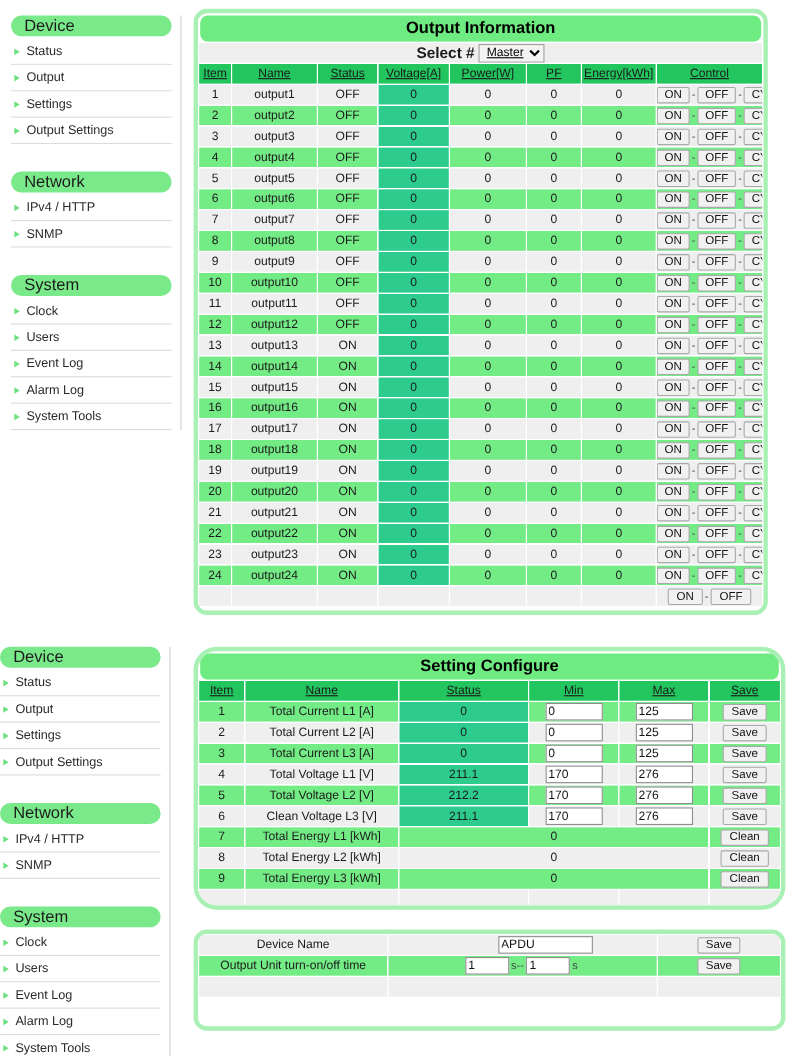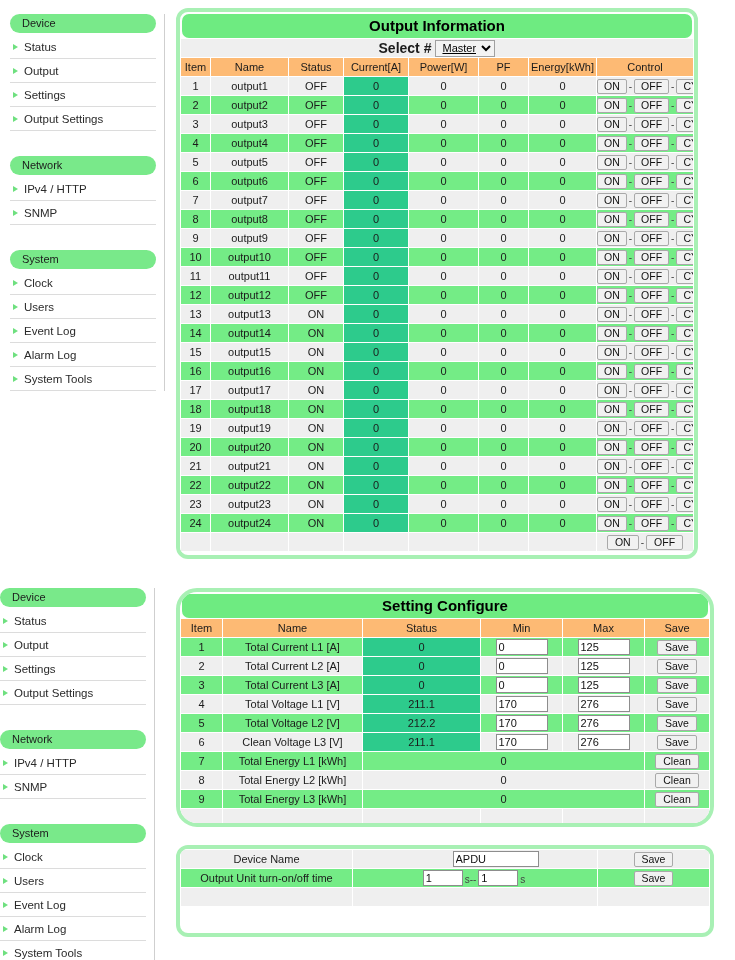--- a/index.html
+++ b/index.html
@@ -20,21 +20,21 @@
     width: 155px;
     border-right: 1px solid #cfcfcf;
     padding: 0 8px 0 0;
   }
   .sb-group {
     height: 19px;
     line-height: 19px;
     background: #79e98a;
     border-radius: 10px;
     padding-left: 12px;
-    font-size: 11px;
+    font-size: 15px;
     color: #1c1c1c;
     margin-bottom: 2px;
   }
   .sb-group.g2 { margin-top: 25px; }
   .sb-item {
     height: 24px;
     line-height: 24px;
     border-bottom: 1px solid #dcdcdc;
     padding-left: 14px;
     font-size: 11.5px;
@@ -79,21 +79,21 @@
     border: 1px solid #ffffff;
     height: 19px;
     text-align: center;
     font-weight: normal;
     font-size: 11px;
     color: #1b1b1b;
     padding: 0;
     overflow: hidden;
     white-space: nowrap;
   }
-  .hdr td { background: #fdba74; }
+  .hdr td { background: #22c55e; text-decoration: underline; }
   .row-w td { background: #efefef; }
   .row-g td { background: #74ec86; }
   .cur { background: #2dcb8c !important; }
   .selbar td {
     background: #efefef;
     text-align: right;
     height: 22px;
     padding-right: 4px;
   }
   .selbar .sel-label {
@@ -197,21 +197,21 @@
       <tbody>
         <tr class="selbar">
           <td colspan="8">
             <span class="sel-label">Select #</span><select class="mini" id="select-unit"><option value="Master">Master</option><option value="Slave1">Slave1</option><option value="Slave2">Slave2</option></select>
           </td>
         </tr>
         <tr class="hdr" id="output-header">
             <td>Item</td>
             <td>Name</td>
             <td>Status</td>
-            <td>Current[A]</td>
+            <td>Voltage[A]</td>
             <td>Power[W]</td>
             <td>PF</td>
             <td>Energy[kWh]</td>
             <td>Control</td>
           </tr>
       </tbody>
       <tbody id="output-body">
           <tr class="row-w">
             <td>1</td>
             <td>output1</td>

